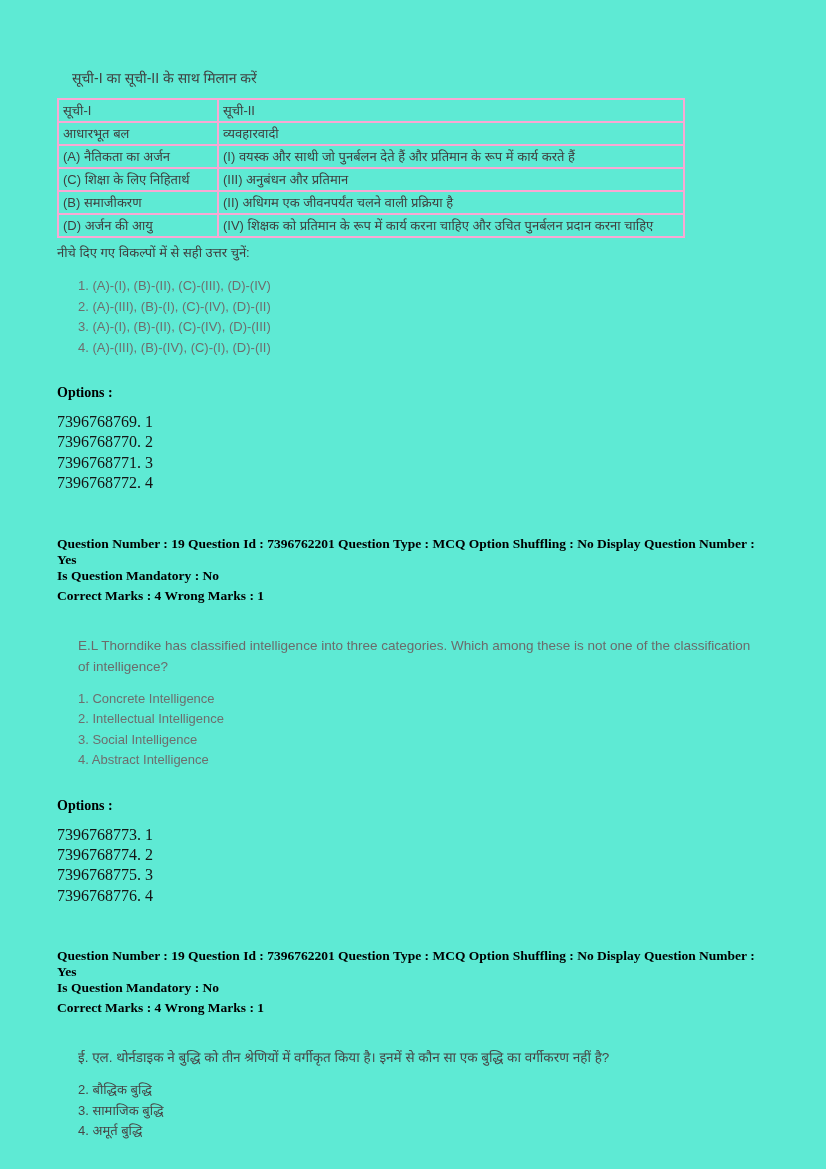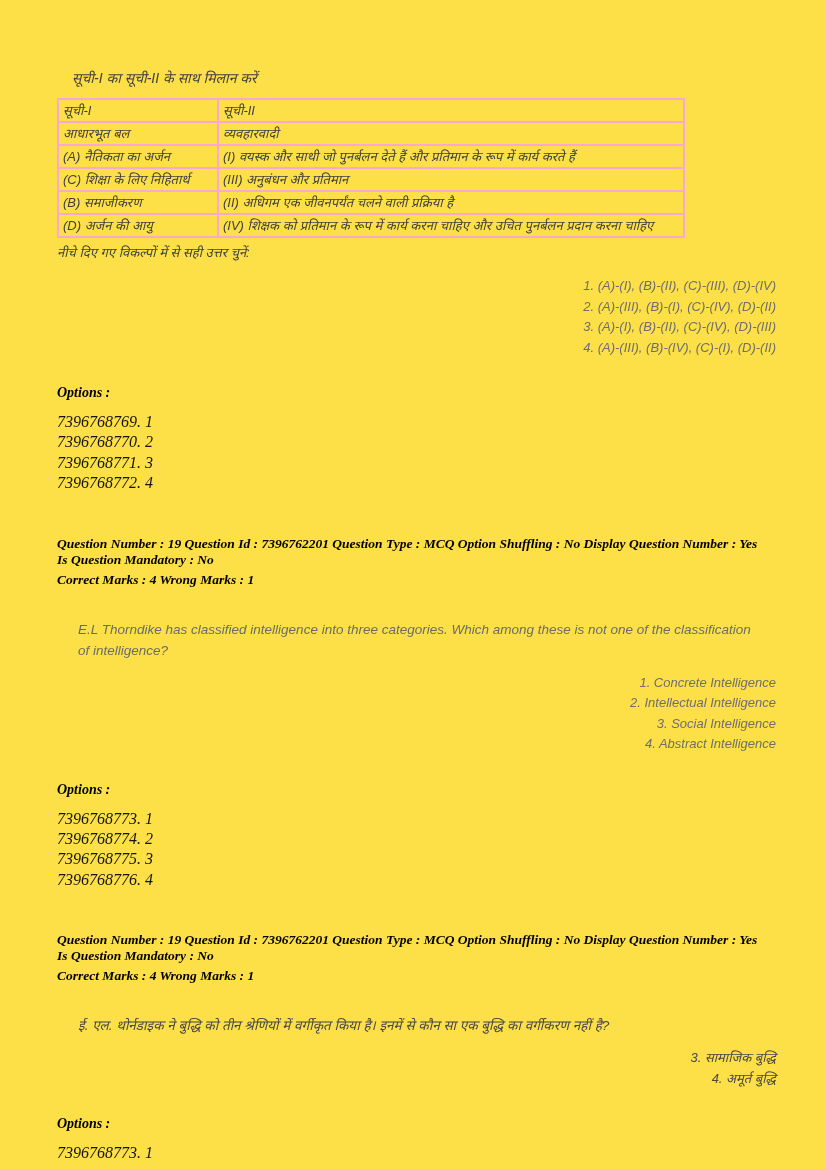--- a/index.html
+++ b/index.html
@@ -3,22 +3,22 @@
 <meta charset="utf-8">
 <style>
   html, body { margin:0; padding:0; background:#ffffff; }
   body {
     width:826px; height:1169px;
     font-family:"Liberation Sans", sans-serif;
     -webkit-font-smoothing:antialiased;
   }
   .page {
     position:relative; width:826px; height:1169px;
-    background:#fde047; overflow:hidden;
-    padding:68px 50px 0 57px; box-sizing:border-box;font-style:italic;
+    background:#5eead4; overflow:hidden;
+    padding:68px 50px 0 57px; box-sizing:border-box;
   }
   .q-heading {
     margin:0 0 0 15px;
     font-size:14px; color:#3f3f3f;
   }
   .match-table {
     border-collapse:collapse;
     margin-top:11px;
     width:628px;
     font-size:13px; color:#3f3f3f;
@@ -33,21 +33,20 @@
   }
   .match-table td.c1 { width:150px; }
   .prompt {
     font-size:13px; color:#3f3f3f;
     margin-top:5px;
   }
   .choices {
     margin-top:15px; margin-left:21px;
     font-size:13px; line-height:20.5px;
     color:#6e6e6e;
-    text-align:right;
   }
   .choices.hindi { color:#474747; }
   .options-label {
     font-family:"Liberation Serif", serif;
     font-weight:bold; font-size:14px; color:#000000;
     margin-top:27px;
   }
   .option-ids {
     font-family:"Liberation Serif", serif;
     font-size:16px; color:#141414;
@@ -150,20 +149,21 @@
 
   <div class="meta">
     <div>Question Number : 19 Question Id : 7396762201 Question Type : MCQ Option Shuffling : No Display Question Number : Yes</div>
     <div>Is Question Mandatory : No</div>
     <div class="marks-line">Correct Marks : 4 Wrong Marks : 1</div>
   </div>
 
   <div>
     <p class="question-text hindi">ई. एल. थोर्नडाइक ने बुद्धि को तीन श्रेणियों में वर्गीकृत किया है। इनमें से कौन सा एक बुद्धि का वर्गीकरण नहीं है?</p>
     <div class="choices hindi q-choices-gap">
+      <div>2. बौद्धिक बुद्धि</div>
       <div>3. सामाजिक बुद्धि</div>
       <div>4. अमूर्त बुद्धि</div>
     </div>
     <div class="options-label">Options :</div>
     <div class="option-ids">
       <div>7396768773. 1</div>
 
     </div>
   </div>
 

